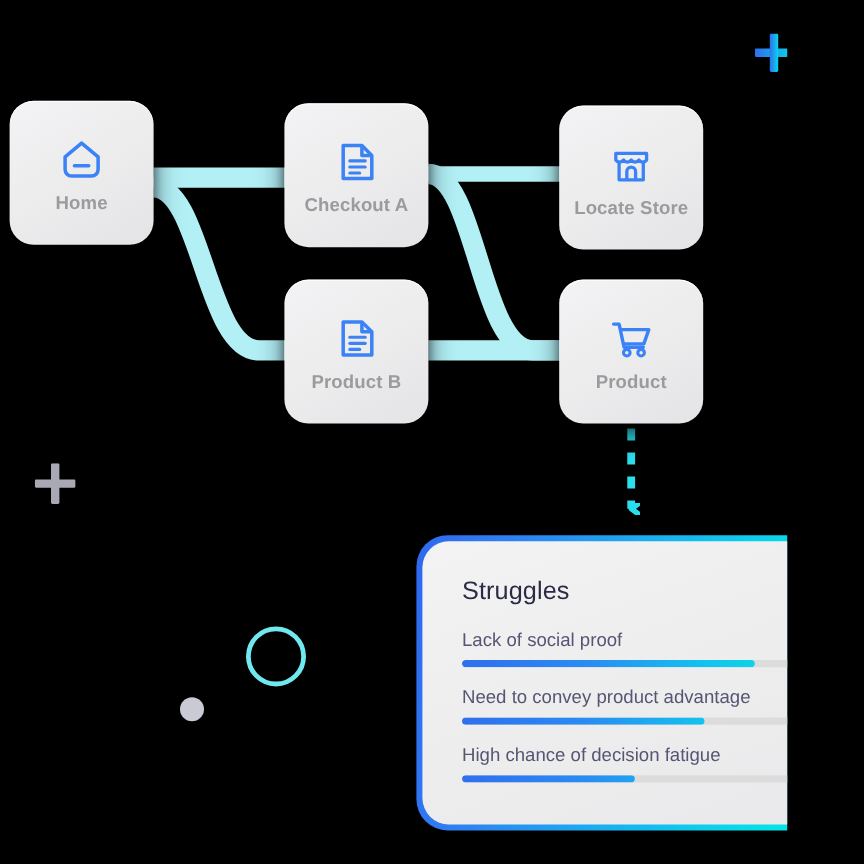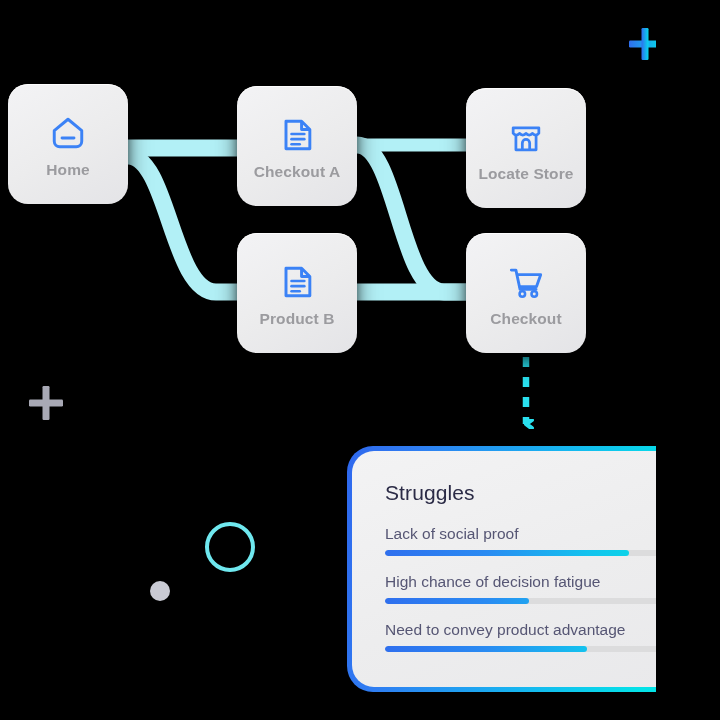--- a/index.html
+++ b/index.html
@@ -201,45 +201,45 @@
     <div class="node-label">Locate Store</div>
   </div>
 
   <div class="node" style="left:466px; top:233px;">
     <svg class="icon" viewBox="0 0 48 48">
       <path d="M8 11 L13 11 L17.5 32 L35 32" fill="none" stroke="#3b82f6" stroke-width="3.1" stroke-linecap="round" stroke-linejoin="round"></path>
       <path d="M14.5 16 L40 16 L35.5 29 L17.2 29" fill="none" stroke="#3b82f6" stroke-width="3.1" stroke-linecap="round" stroke-linejoin="round"></path>
       <circle cx="20" cy="37" r="3" fill="none" stroke="#3b82f6" stroke-width="2.8"></circle>
       <circle cx="33" cy="37" r="3" fill="none" stroke="#3b82f6" stroke-width="2.8"></circle>
     </svg>
-    <div class="node-label">Checkout</div>
+    <div class="node-label">Product</div>
   </div>
 
   <div id="struggles-card">
     <div id="struggles-inner">
       <div class="card-title">Struggles</div>
 
       <div class="struggle-row">
         <div class="struggle-label">Lack of social proof</div>
         <div class="bar-track">
           <div class="bar-fill" style="width: 88%;"></div>
         </div>
       </div>
 
       <div class="struggle-row">
+        <div class="struggle-label">Need to convey product advantage</div>
+        <div class="bar-track">
+          <div class="bar-fill" style="width: 73%;"></div>
+        </div>
+      </div>
+
+      <div class="struggle-row">
         <div class="struggle-label">High chance of decision fatigue</div>
         <div class="bar-track">
           <div class="bar-fill" style="width: 52%;"></div>
-        </div>
-      </div>
-
-      <div class="struggle-row">
-        <div class="struggle-label">Need to convey product advantage</div>
-        <div class="bar-track">
-          <div class="bar-fill" style="width: 73%;"></div>
         </div>
       </div>
     </div>
   </div>
 
   <svg class="plus" style="left:629px; top:28px;" width="32" height="32" viewBox="0 0 32 32">
     <defs>
       <linearGradient id="plusgrad" x1="0" y1="0" x2="1" y2="0">
         <stop offset="0%" stop-color="#2f6fee"></stop>
         <stop offset="100%" stop-color="#06d8ec"></stop>

